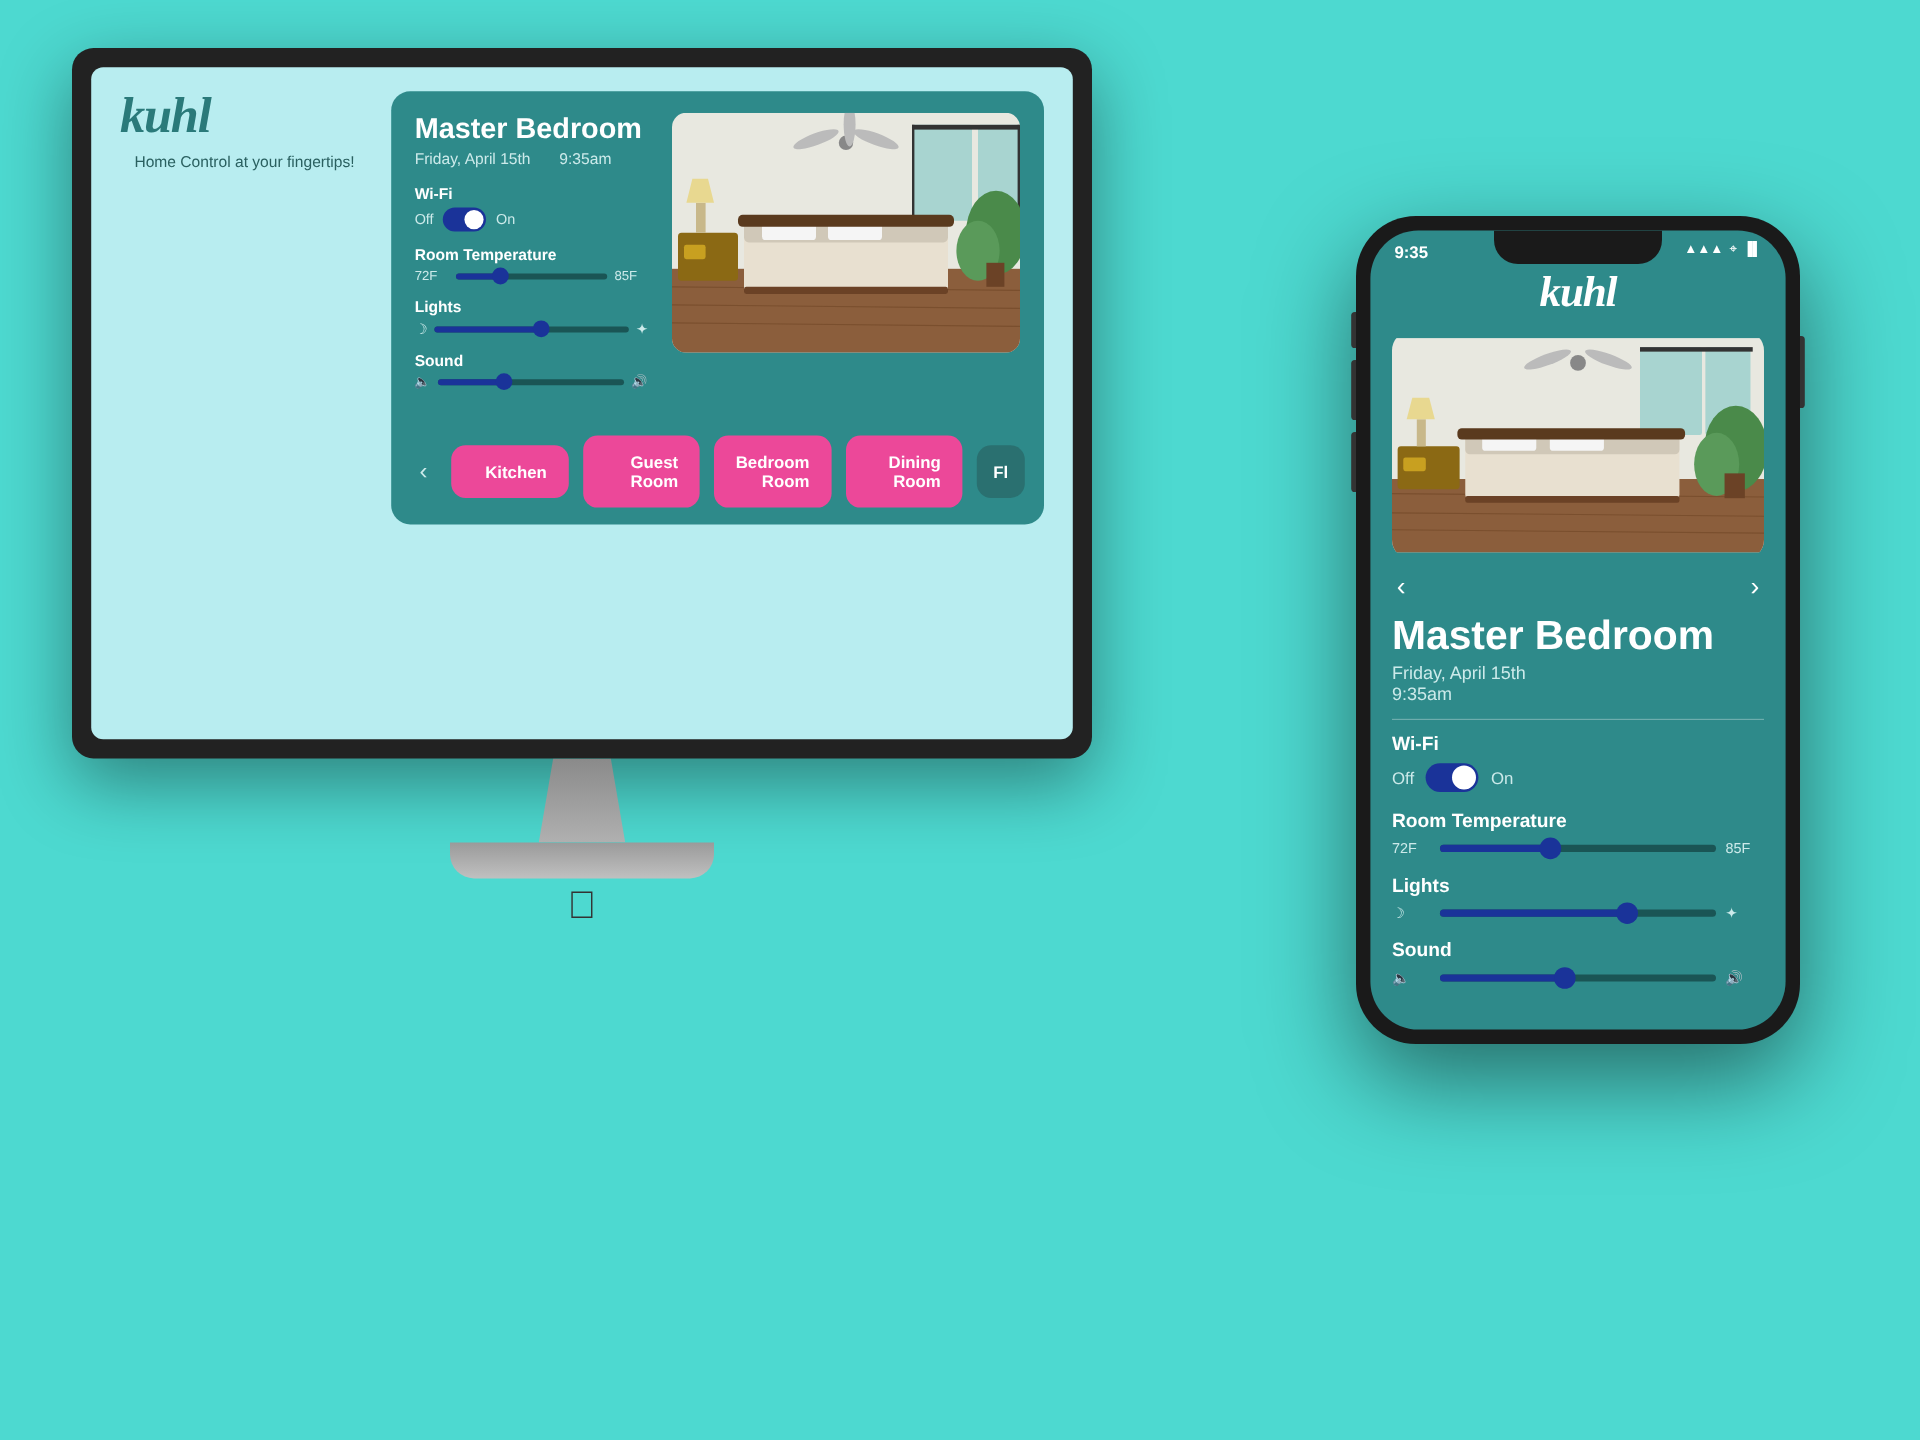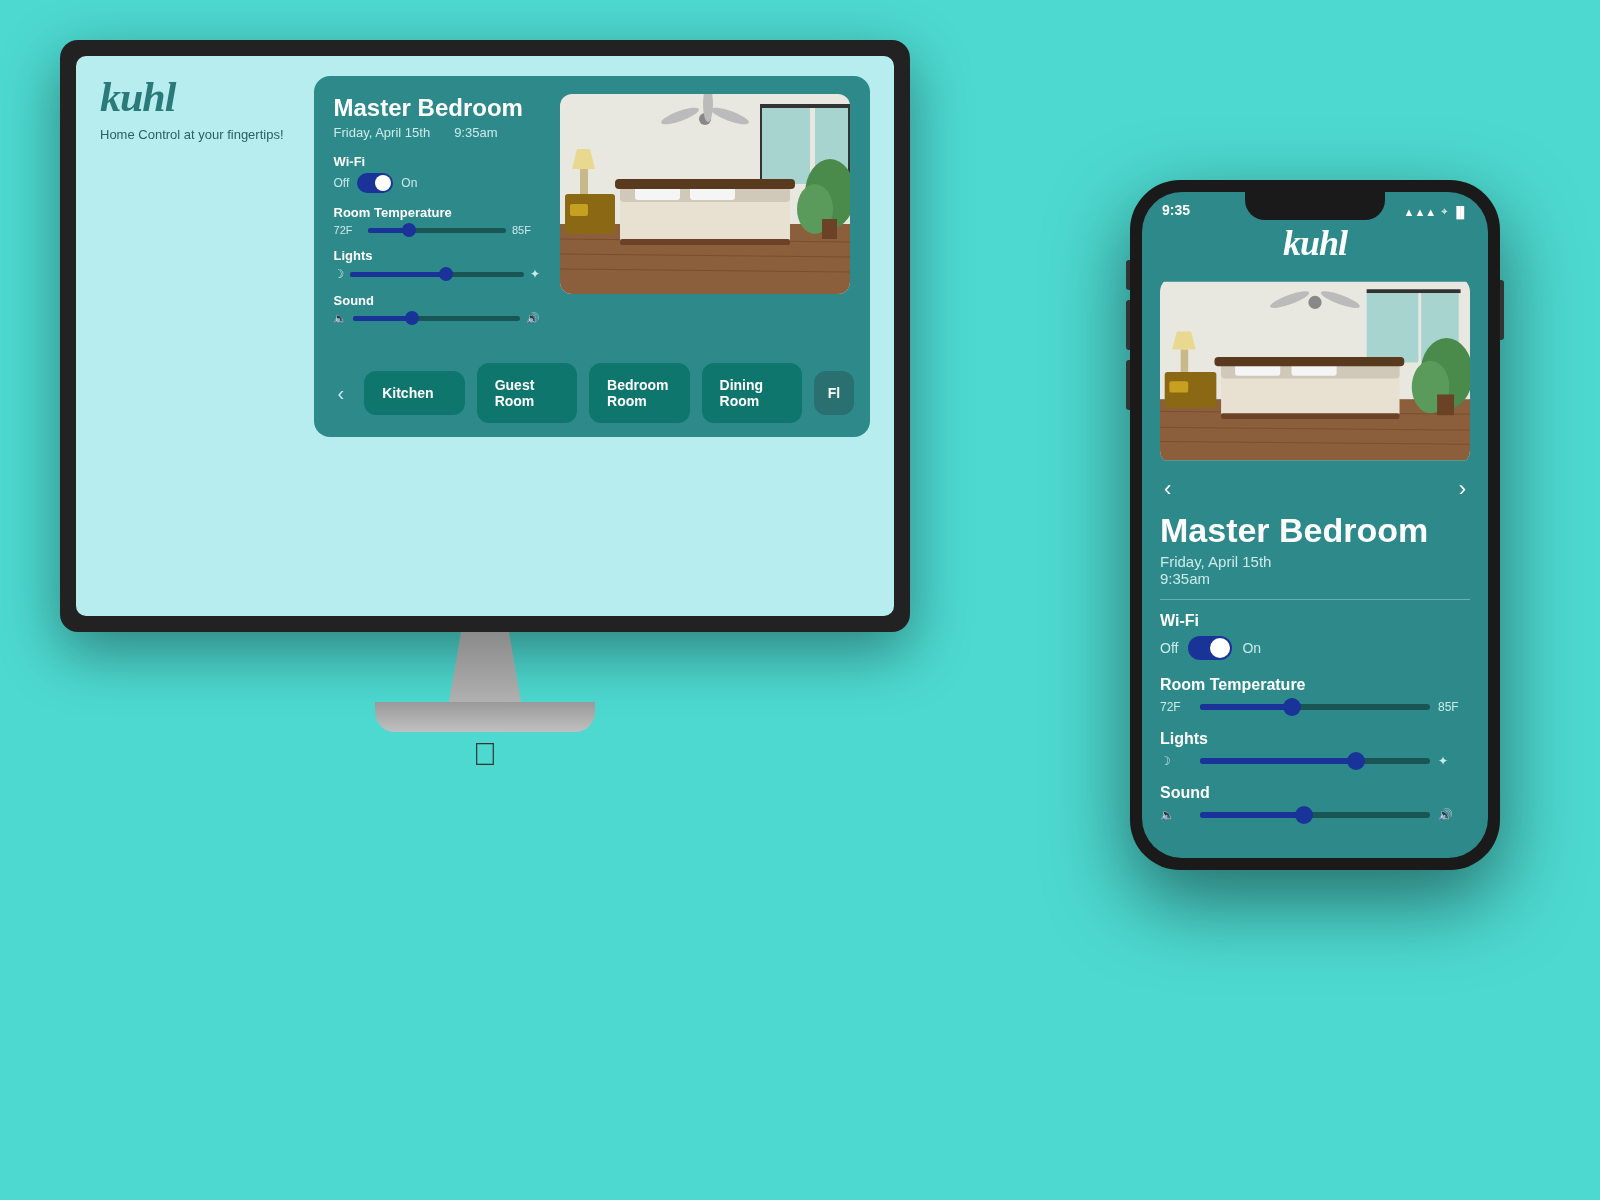--- a/index.html
+++ b/index.html
@@ -80,20 +80,21 @@
       color: #2a7a7a;
       line-height: 1;
       letter-spacing: -1px;
     }
     .brand-tagline {
       font-size: 13px;
       color: #2a6060;
       margin-top: 8px;
       line-height: 1.4;
       font-weight: 500;
+      margin-left: 12px;
     }
 
     
     .desktop-card {
       background: #2e8a8a;
       border-radius: 16px;
       flex: 1;
       display: flex;
       flex-direction: column;
       overflow: hidden;
@@ -221,29 +222,29 @@
       padding: 14px 16px;
       gap: 12px;
     }
     .nav-arrow {
       color: #cceaea;
       font-size: 20px;
       cursor: pointer;
       padding: 4px 8px;
     }
     .room-btn {
-      background: #0f766e;
+      background: #ec4899;
       border-radius: 12px;
       padding: 14px 18px;
       color: #fff;
       font-size: 14px;
       font-weight: 600;
       cursor: pointer;
       flex: 1;
-      text-align: left;
+      text-align: right;
       max-width: 120px;
     }
     .room-btn-partial {
       background: #2a7070;
       border-radius: 12px;
       padding: 14px 10px;
       color: #fff;
       font-size: 14px;
       font-weight: 600;
       cursor: pointer;
@@ -279,21 +280,21 @@
       transform: translateX(-50%);
       width: 140px;
       height: 28px;
       background: #1a1a1a;
       border-radius: 0 0 20px 20px;
       z-index: 10;
     }
     .phone-status-bar {
       display: flex;
       justify-content: space-between;
-      align-items: flex-end;
+      align-items: flex-start;
       padding: 10px 20px 4px;
       position: relative;
       z-index: 5;
       gap: 26px;
     }
     .phone-time {
       font-size: 14px;
       font-weight: 600;
       color: #fff;
     }

